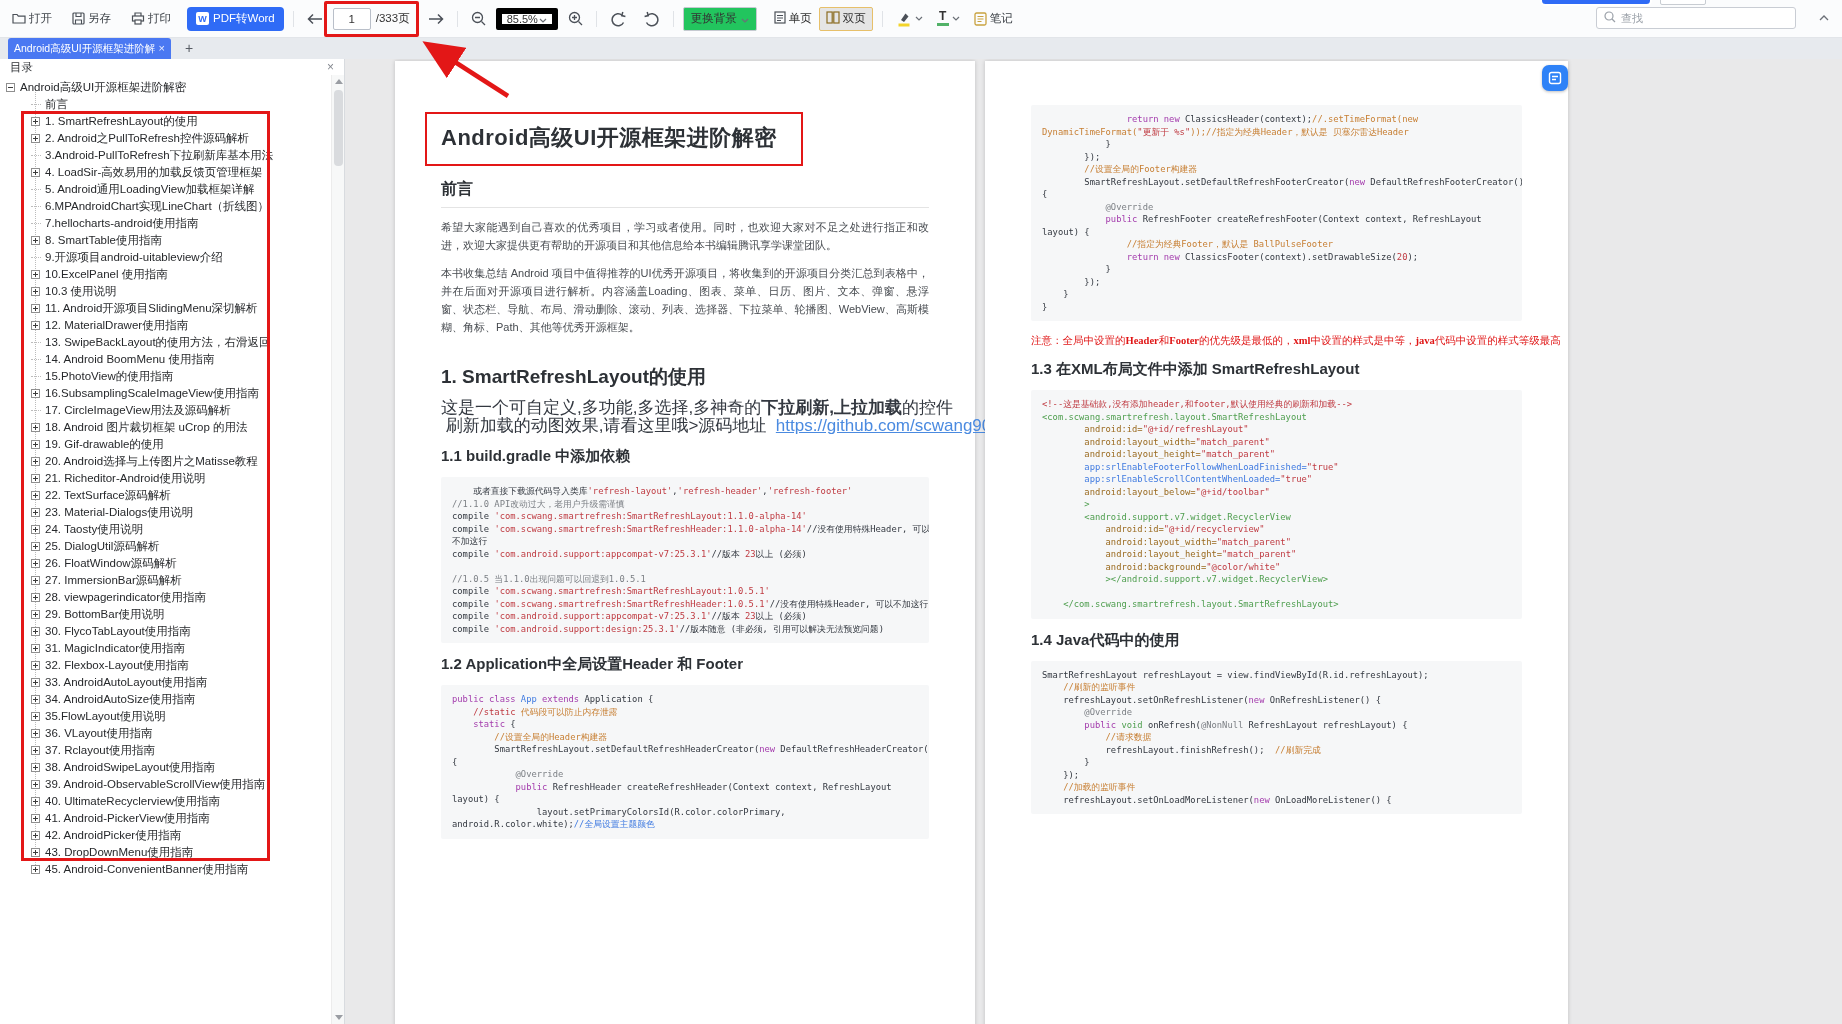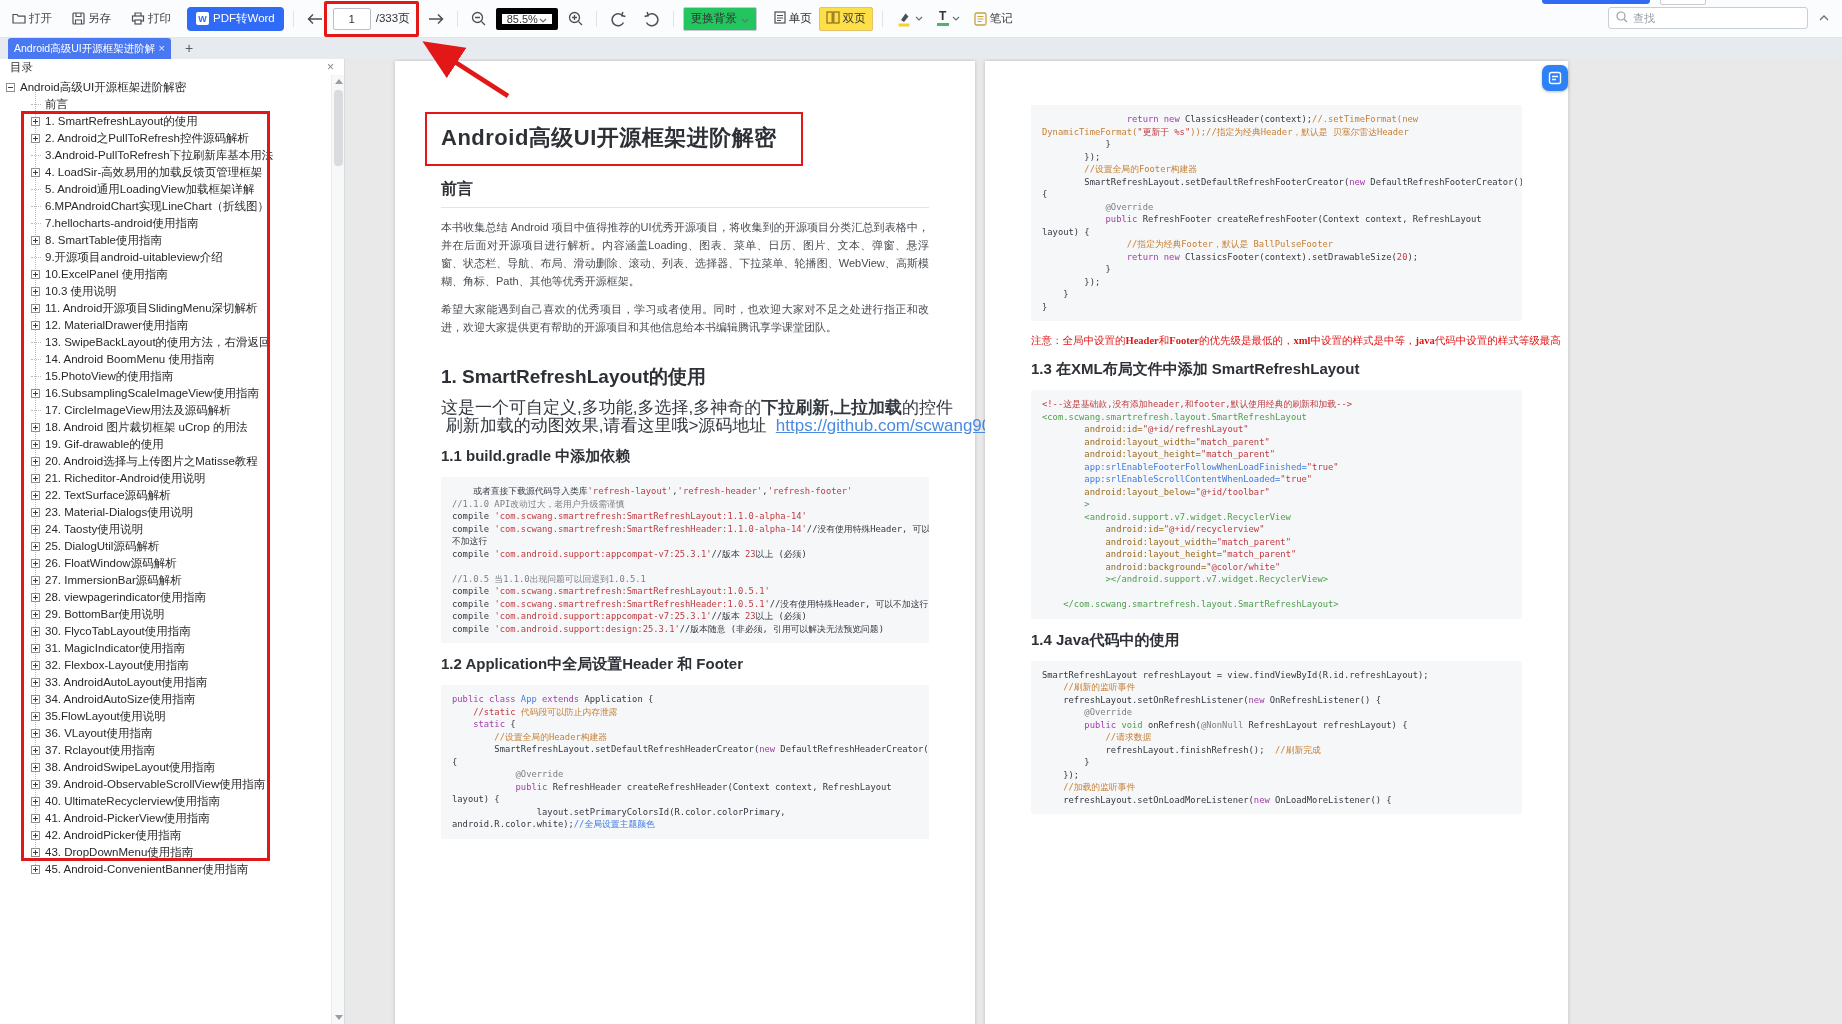--- a/index.html
+++ b/index.html
@@ -26,22 +26,22 @@
     border:3px solid #e31717; border-radius:2px; pointer-events:none; z-index:30; }
   .anno-arrow { position:absolute; left:calc(100% + 6px); top:28px; width:100px; height:66px;
     pointer-events:none; z-index:30; }
   .zoom-box { display:flex; align-items:center; justify-content:space-between; width:62px; height:22px;
     border:6px solid #000000; border-radius:2px; background:#fff; padding:0 5px; font-size:11px; color:#333; margin:0 6px; }
   .bordered-btn { display:flex; align-items:center; gap:4px; height:24px; border:1px solid #c6cad1;
     border-radius:2px; background:#22c55e; padding:0 7px; font-size:11.5px; color:#333; }
   .mode-group { display:flex; align-items:center; margin-left:10px; }
   .mode-btn { display:flex; align-items:center; gap:3px; height:24px; padding:0 6px;
     font-size:11.5px; color:#333; border:1px solid transparent; border-radius:2px; }
-  .mode-btn.active { background:#fde047; border-color:#e7c06a; }
-  .toolbar-right { position:absolute; right:8px; top:7px; display:flex; align-items:flex-start; gap:6px; }
+  .mode-btn.active { background:#e5e5e5; border-color:#e7c06a; }
+  .toolbar-right { position:absolute; right:8px; top:7px; display:flex; align-items:flex-start; gap:18px; }
   .search-box { display:flex; align-items:center; gap:5px; width:200px; height:22px;
     border:1px solid #c9cdd4; border-radius:3px; background:#fff; padding:0 7px; }
   .search-box span { font-size:11px; color:#9aa0a8; }
   .collapse-btn { width:20px; height:22px; display:flex; align-items:center; justify-content:center; }
   .frag-blue { position:absolute; left:1540px; top:-5px; width:112px; height:11px;
     background:#2f6bf6; border:2px solid #fff; border-radius:6px; }
   .frag-box { position:absolute; left:1660px; top:-4px; width:46px; height:9px;
     background:#fff; border:1px solid #c8ccd2; border-radius:2px; }
 
   
@@ -521,22 +521,22 @@
 
   <div class="content">
 
     <div class="page page-left">
       <div class="page-inner">
         <div class="title-wrap">
           <div class="doc-title">Android高级UI开源框架进阶解密</div>
           <div class="anno-title"></div>
         </div>
         <div class="h-pre">前言</div>
+        <div class="para">希望大家能遇到自己喜欢的优秀项目，学习或者使用。同时，也欢迎大家对不足之处进行指正和改进，欢迎大家提供更有帮助的开源项目和其他信息给本书编辑腾讯享学课堂团队。</div>
         <div class="para">本书收集总结 Android 项目中值得推荐的UI优秀开源项目，将收集到的开源项目分类汇总到表格中，并在后面对开源项目进行解析。内容涵盖Loading、图表、菜单、日历、图片、文本、弹窗、悬浮窗、状态栏、导航、布局、滑动删除、滚动、列表、选择器、下拉菜单、轮播图、WebView、高斯模糊、角标、Path、其他等优秀开源框架。</div>
-        <div class="para">希望大家能遇到自己喜欢的优秀项目，学习或者使用。同时，也欢迎大家对不足之处进行指正和改进，欢迎大家提供更有帮助的开源项目和其他信息给本书编辑腾讯享学课堂团队。</div>
         <div class="h1">1. SmartRefreshLayout的使用</div>
         <div class="intro">
             <div class="cl"><span class="tk-t">这是一个可自定义,多功能,多选择,多神奇的</span><span class="tk-bd">下拉刷新,上拉加载</span><span class="tk-t">的控件</span></div>
             <div class="cl"><span class="tk-t"> 刷新加载的动图效果,请看这里哦&gt;源码地址  </span><span class="tk-lnk">https://github.com/scwang90/SmartRefreshLayout</span></div>
           </div>
         <div class="h2">1.1 build.gradle 中添加依赖</div>
         <div class="code">
             <div class="cl"><span class="tk-t">    或者直接下载源代码导入类库</span><span class="tk-s">'refresh-layout'</span><span class="tk-t">,</span><span class="tk-s">'refresh-header'</span><span class="tk-t">,</span><span class="tk-s">'refresh-footer'</span></div>
             <div class="cl"><span class="tk-c">//1.1.0 API改动过大，老用户升级需谨慎</span></div>
             <div class="cl"><span class="tk-t">compile </span><span class="tk-s">'com.scwang.smartrefresh:SmartRefreshLayout:1.1.0-alpha-14'</span></div>

